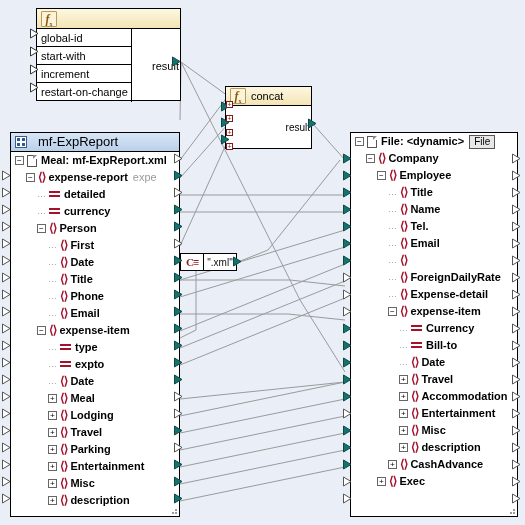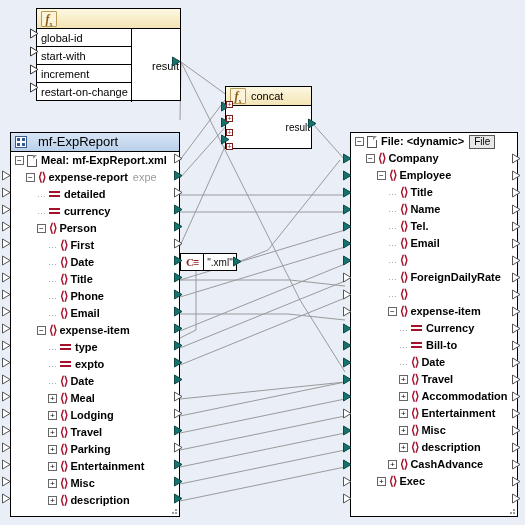--- a/index.html
+++ b/index.html
@@ -470,20 +470,21 @@
         <div class="row">
           <span class="ind" style="width:37px"></span>
           <span class="dash">…</span>
           <span class="ebrack">⟨⟩</span>
           <span class="lbl">ForeignDailyRate</span>
         </div>
         <div class="row">
           <span class="ind" style="width:37px"></span>
           <span class="dash">…</span>
           <span class="ebrack">⟨⟩</span>
+          <span class="lbl">Expense-detail</span>
         </div>
         <div class="row">
           <span class="ind" style="width:37px"></span>
           <span class="exp">−</span>
           <span class="ebrack">⟨⟩</span>
           <span class="lbl">expense-item</span>
         </div>
         <div class="row">
           <span class="ind" style="width:48px"></span>
           <span class="dash">…</span>

